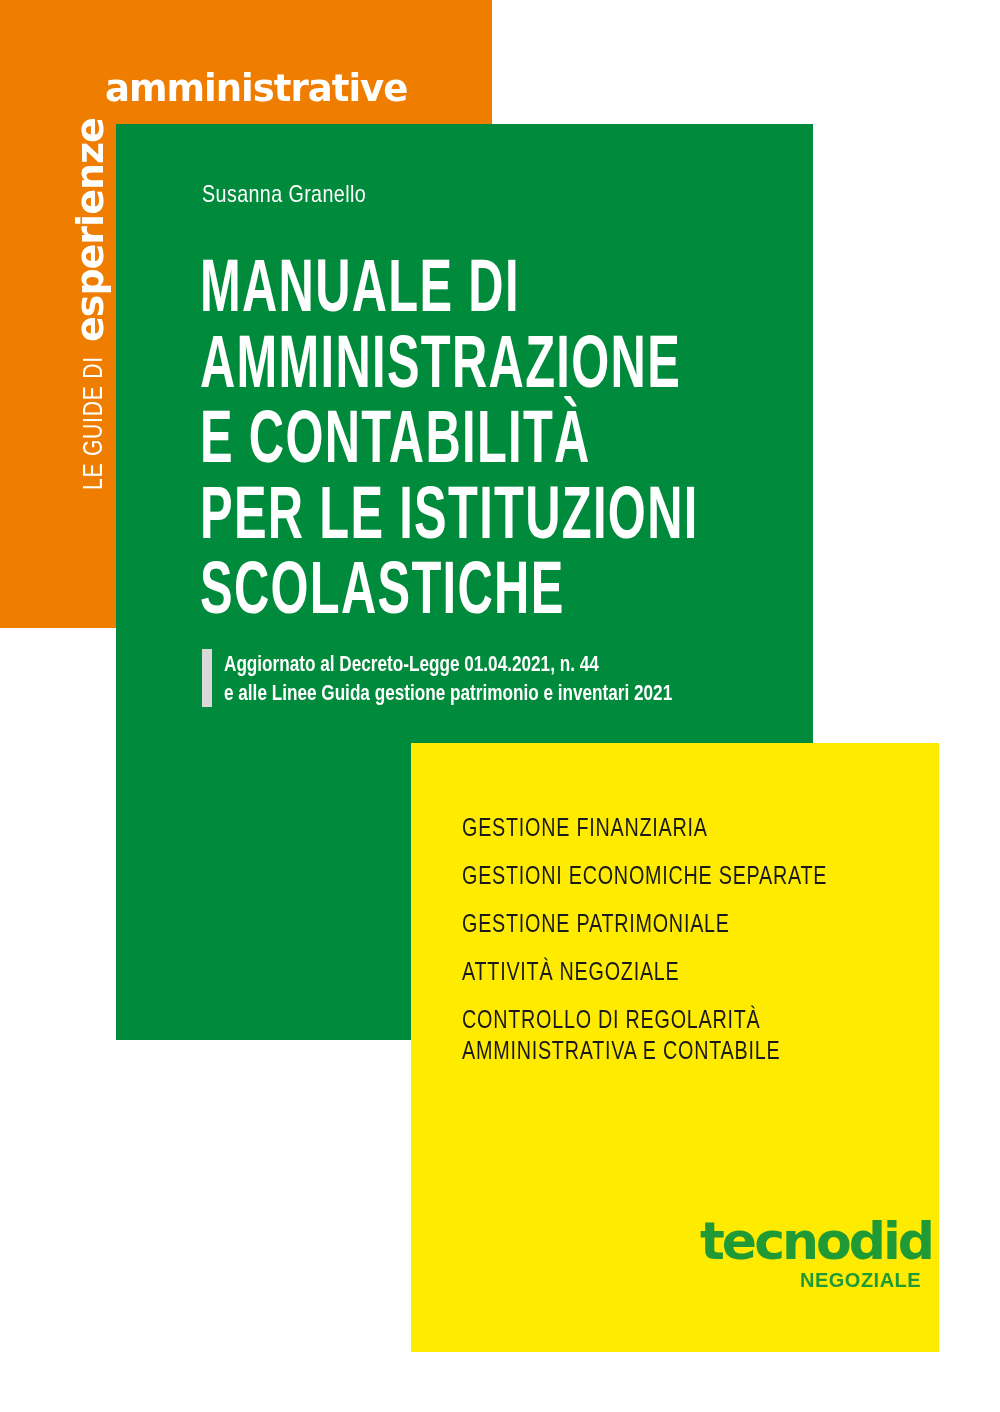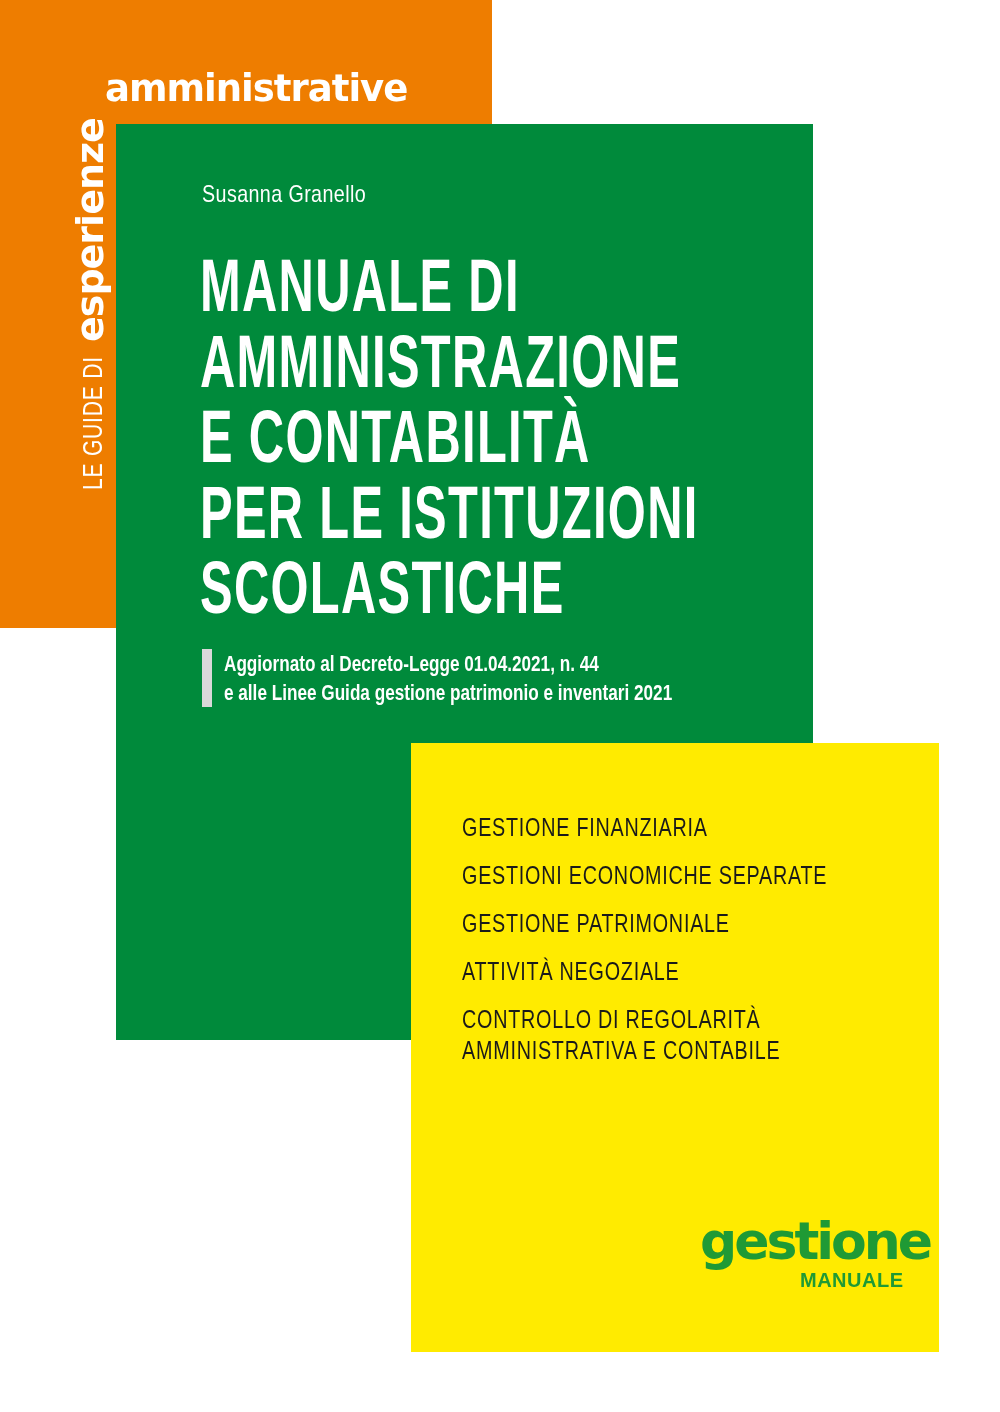--- a/index.html
+++ b/index.html
@@ -77,15 +77,15 @@
 <div class="topics">
   <div class="t">GESTIONE FINANZIARIA</div>
   <div class="t">GESTIONI ECONOMICHE SEPARATE</div>
   <div class="t">GESTIONE PATRIMONIALE</div>
   <div class="t">ATTIVITÀ NEGOZIALE</div>
   <div class="t multi">CONTROLLO DI REGOLARITÀ</div>
   <div class="t multi">AMMINISTRATIVA E CONTABILE</div>
 </div>
 
 <div class="logo">
-  <div class="name">gestione</div>
-  <div class="ed">MANUALE</div>
+  <div class="name">tecnodid</div>
+  <div class="ed">NEGOZIALE</div>
 </div>
 
 </body></html>

